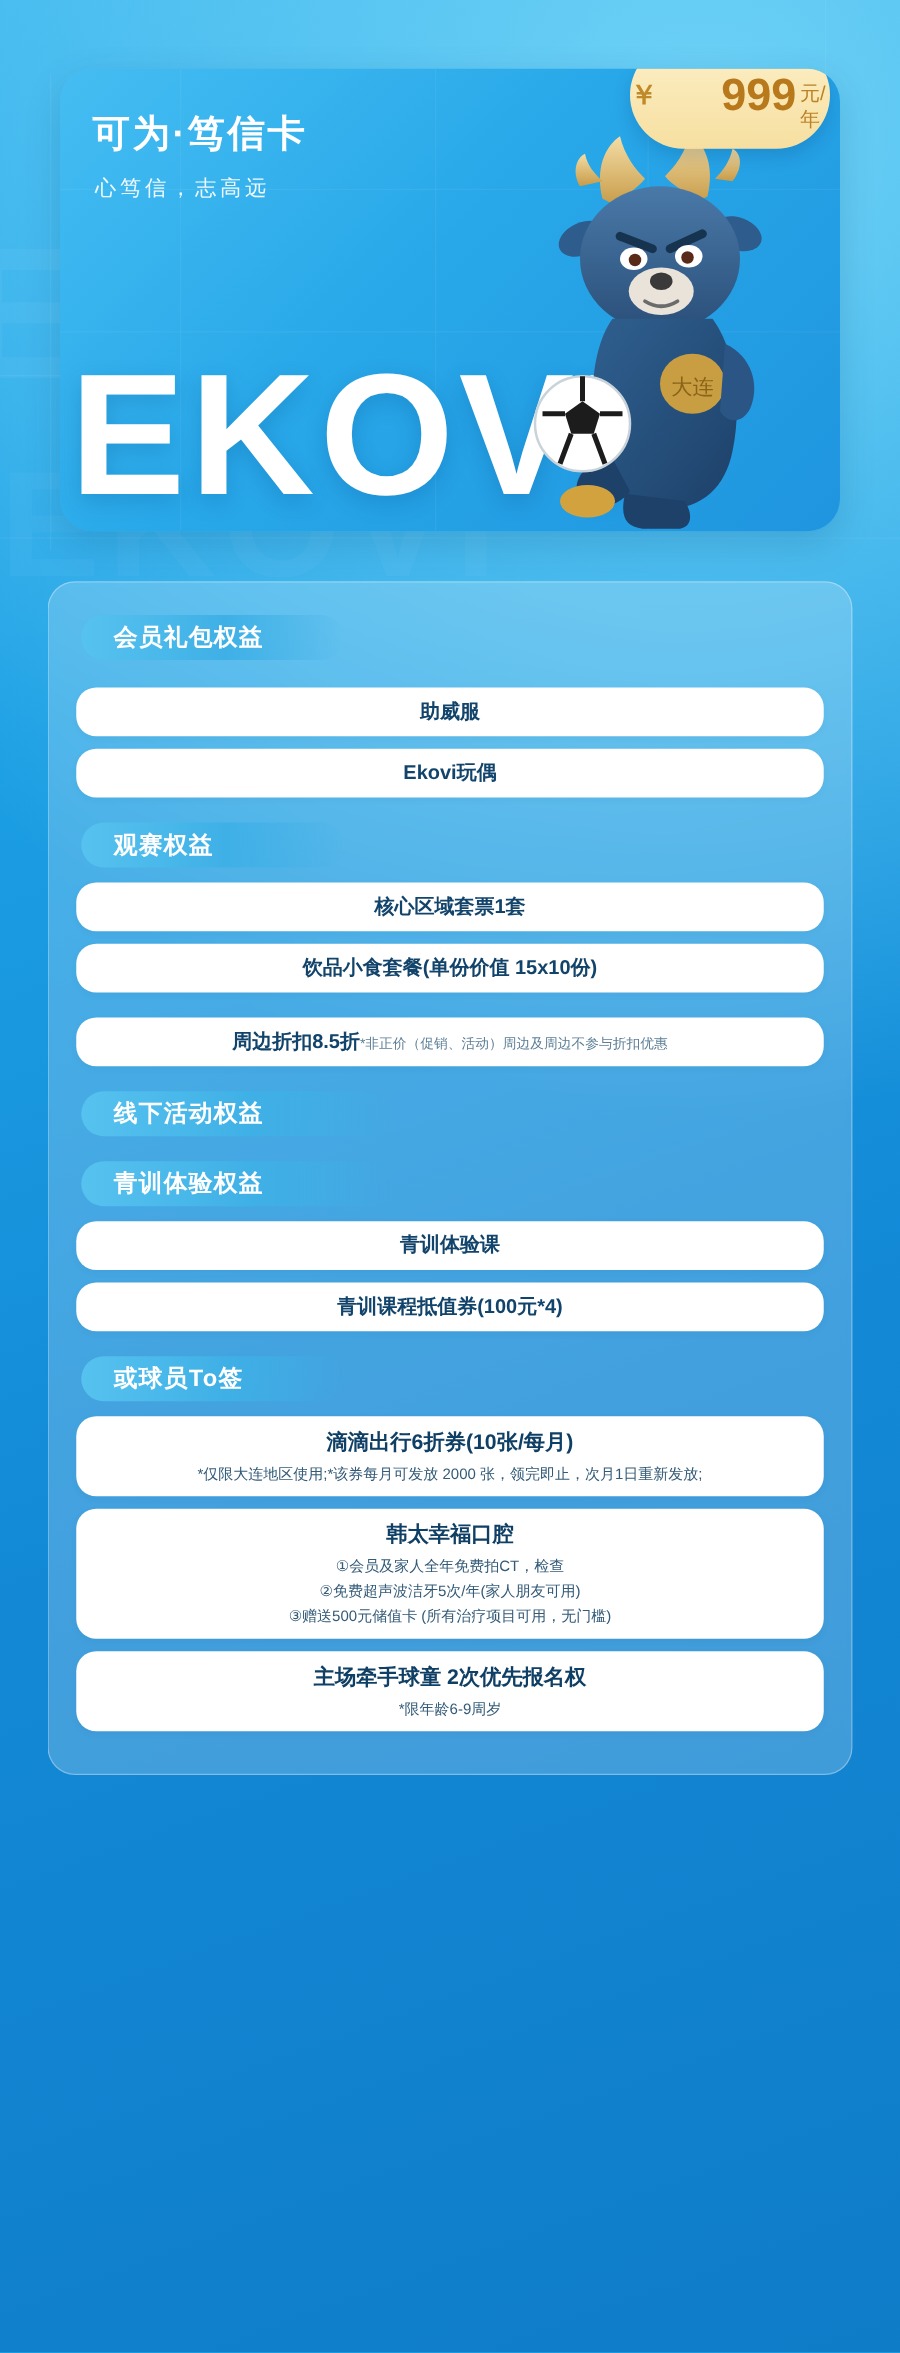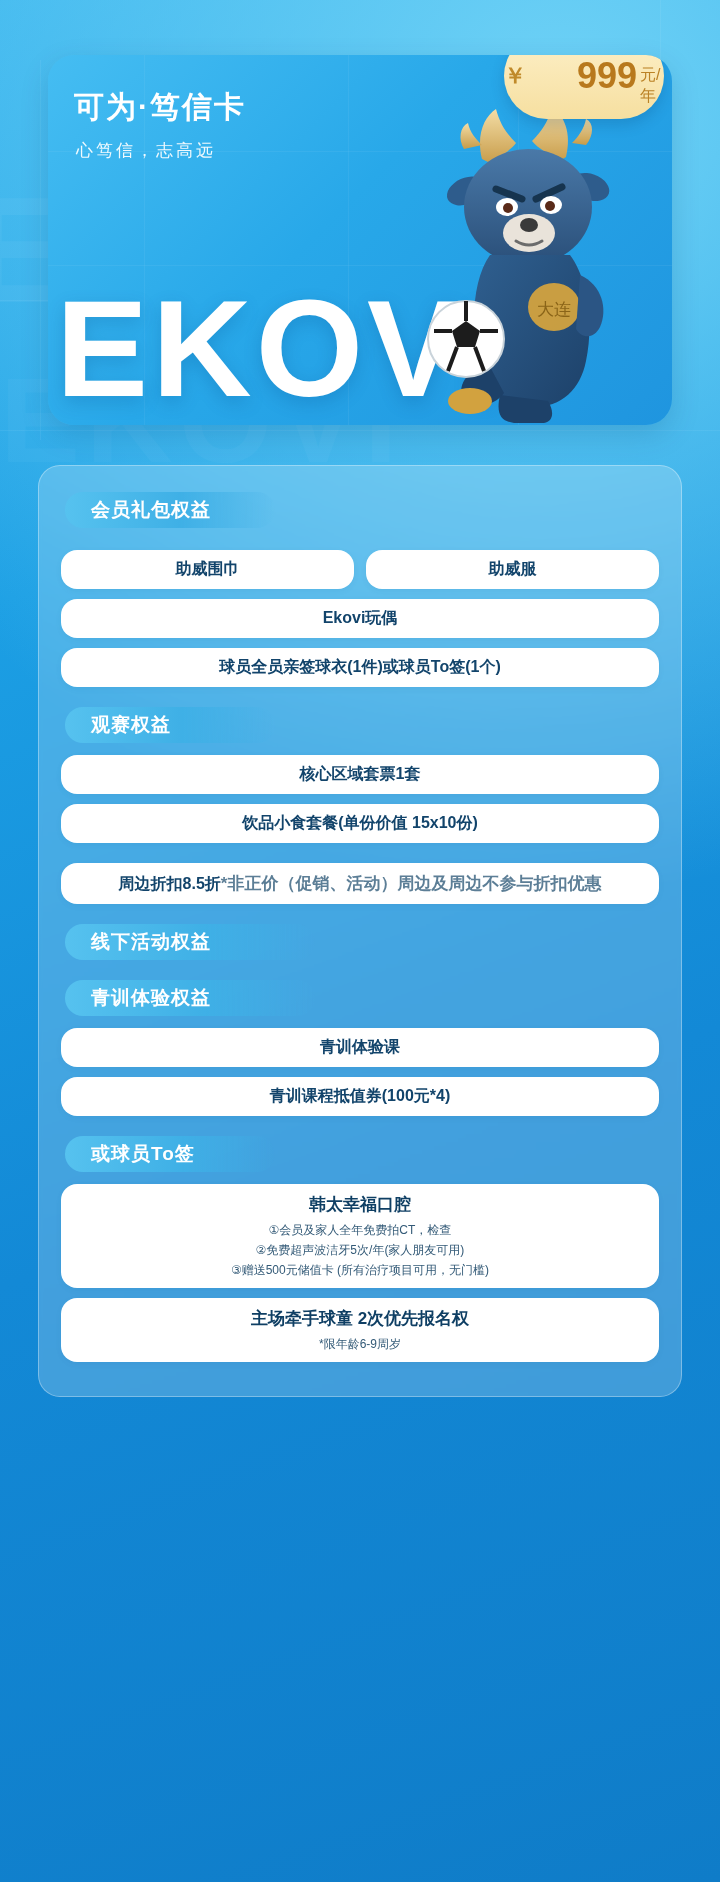--- a/index.html
+++ b/index.html
@@ -137,23 +137,23 @@
     font-size: 16px;
     font-weight: 600;
     padding: 9px 12px;
     margin-top: 10px;
     text-align: center;
     box-shadow: 0 2px 6px rgba(0,60,110,.06);
   }
   .pill.half { flex: 1; }
   .pill.full { width: 100%; }
   .pill .inline-note {
-    font-size: 17px;
+    font-size: 11px;
     color: #5c7e96;
-    font-weight: 700;
+    font-weight: 400;
     text-align: right;
   }
   .pill .big {
     font-size: 17px;
     font-weight: 700;
     color: #0f3f64;
   }
   .pill .sub-line {
     font-size: 12px;
     color: #335a77;
@@ -256,25 +256,23 @@
       <span class="amt">999</span>
       <span class="unit">元/年</span>
     </div>
   </div>
 
   <div class="card">
 
     <div class="sec">
       <div class="sec-title">会员礼包权益</div>
       <div class="row">
-        <div class="pill half">助威围巾</div>
         <div class="pill half">助威服</div>
       </div>
       <div class="pill full">Ekovi玩偶</div>
-      <div class="pill full">球员全员亲签球衣(1件)或球员To签(1个)</div>
     </div>
 
     <div class="sec">
       <div class="sec-title">观赛权益</div>
       <div class="pill full">核心区域套票1套</div>
       <div class="pill full">饮品小食套餐(单份价值 15x10份)</div>
     </div>
 
     <div class="sec">
       <div class="pill full">
@@ -288,20 +286,24 @@
 
     <div class="sec">
       <div class="sec-title wide">青训体验权益</div>
       <div class="pill full">青训体验课</div>
       <div class="pill full">青训课程抵值券(100元*4)</div>
     </div>
 
     <div class="sec">
       <div class="sec-title">或球员To签</div>
 
+      <div class="pill full">
+        <div class="big">滴滴出行6折券(10张/每月)</div>
+        <div class="sub-line">*仅限大连地区使用;*该券每月可发放 2000 张，领完即止，次月1日重新发放;</div>
+      </div>
 
       <div class="pill full">
         <div class="big">韩太幸福口腔</div>
         <div class="sub-line">①会员及家人全年免费拍CT，检查</div>
         <div class="sub-line" style="margin-top:2px">②免费超声波洁牙5次/年(家人朋友可用)</div>
         <div class="sub-line" style="margin-top:2px">③赠送500元储值卡 (所有治疗项目可用，无门槛)</div>
       </div>
 
       <div class="pill full">
         <div class="big">主场牵手球童 2次优先报名权</div>

